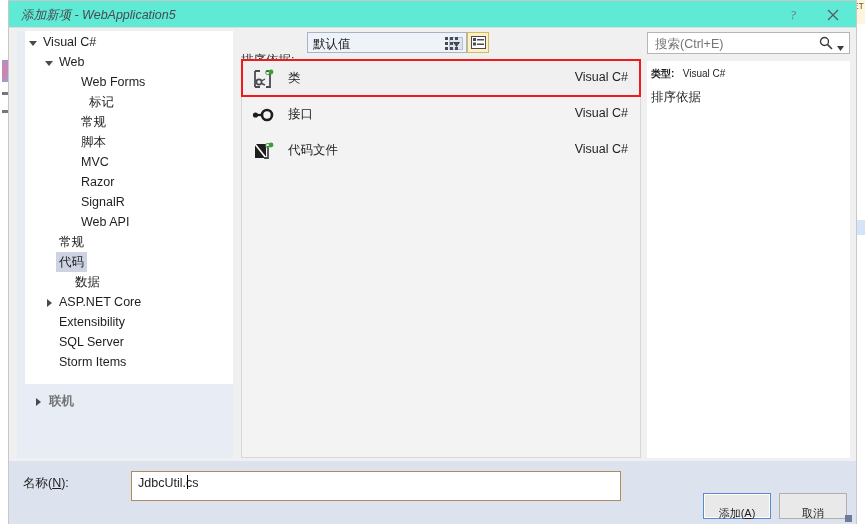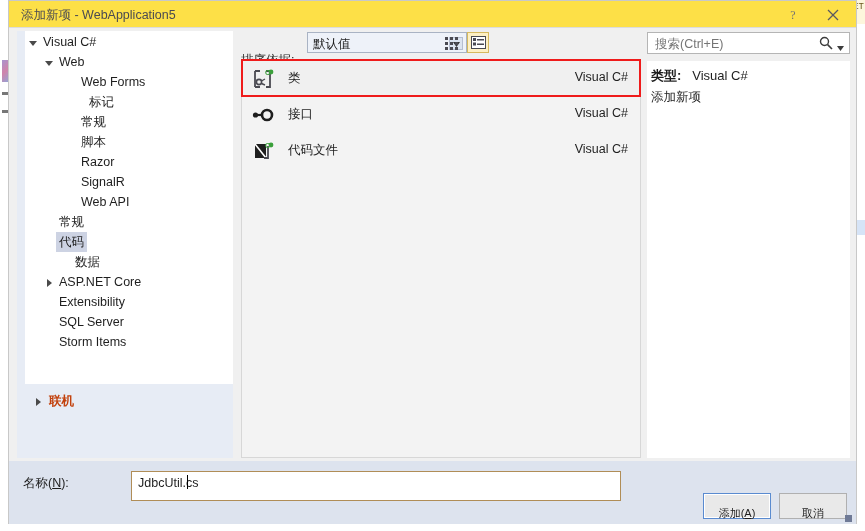--- a/index.html
+++ b/index.html
@@ -87,23 +87,24 @@
     background: #f0f0f0;
     border: 1px solid #c8c8c8;
     box-sizing: border-box;
   }
 
   
   #titlebar {
     position: absolute;
     left: 0; top: 0;
     width: 847px; height: 27px;
-    background: #fde047;
+    background: #5eead4;
     border-bottom: 1px solid #dcdcdc;
     box-sizing: border-box;
+    font-style: italic;
   }
   #title-text {
     position: absolute;
     left: 12px; top: 6px;
     font-size: 12.5px;
     color: #4a4a52;
     white-space: nowrap;
   }
   .tb-btn {
     position: absolute;
@@ -169,21 +170,21 @@
     position: absolute;
     left: 8px; top: 360px;
     width: 208px; height: 22px;
     background: #e7ecf5;
   }
   #online-row .lbl {
     position: absolute;
     left: 24px; top: 2px;
     font-size: 12.5px;
     font-weight: bold;
-    color: #c2410c;
+    color: #737373;
   }
   #online-row .expander { left: 6px; top: 0; }
 
   
   #list-toolbar {
     position: absolute;
     left: 232px; top: 31px;
     width: 400px; height: 24px;
   }
   #sortby-label {
@@ -301,21 +302,21 @@
   }
   #info-panel {
     position: absolute;
     left: 638px; top: 60px;
     width: 203px; height: 397px;
     background: #ffffff;
   }
   #info-type-row {
     position: absolute;
     left: 4px; top: 6px;
-    font-size: 13px;
+    font-size: 10px;
     white-space: nowrap;
   }
   #info-type-label { font-weight: bold; color: #1e1e1e; }
   #info-type-value { color: #1e1e1e; }
   #info-desc {
     position: absolute;
     left: 4px; top: 28px;
     font-size: 12.5px;
     color: #1e1e1e;
   }
@@ -456,20 +457,21 @@
           </span><span class="lbl" style="margin-left: 14px;">Visual C#</span></div>
         <div class="tree-row"><span class="expander" style="left: 16px; top: 0px;">
             <svg width="8" height="8" viewBox="0 0 8 8">
               <path d="M0 2 L8 2 L4 7 Z" fill="#4a4a4a"></path>
             </svg>
           </span><span class="lbl" style="margin-left: 30px;">Web</span></div>
         <div class="tree-row"><span class="lbl" style="margin-left: 52px;">Web Forms</span></div>
         <div class="tree-row"><span class="lbl" style="margin-left: 60px;">标记</span></div>
         <div class="tree-row"><span class="lbl" style="margin-left: 52px;">常规</span></div>
         <div class="tree-row"><span class="lbl" style="margin-left: 52px;">脚本</span></div>
+        <div class="tree-row"><span class="lbl" style="margin-left: 52px;">MVC</span></div>
         <div class="tree-row"><span class="lbl" style="margin-left: 52px;">Razor</span></div>
         <div class="tree-row"><span class="lbl" style="margin-left: 52px;">SignalR</span></div>
         <div class="tree-row"><span class="lbl" style="margin-left: 52px;">Web API</span></div>
         <div class="tree-row"><span class="lbl" style="margin-left: 30px;">常规</span></div>
         <div class="tree-row sel"><span class="lbl" style="margin-left: 30px;">代码</span></div>
         <div class="tree-row"><span class="lbl" style="margin-left: 46px;">数据</span></div>
         <div class="tree-row"><span class="expander" style="left: 16px; top: 0px;">
             <svg width="8" height="8" viewBox="0 0 8 8">
               <path d="M2 0 L7 4 L2 8 Z" fill="#4a4a4a"></path>
             </svg>
@@ -579,21 +581,21 @@
       </svg>
     </span>
   </div>
 
   <div id="info-panel">
     <div id="info-type-row">
       <span id="info-type-label">类型:</span>
       <span>&nbsp;</span>
       <span id="info-type-value">Visual C#</span>
     </div>
-    <div id="info-desc">添加新项</div>
+    <div id="info-desc">排序依据</div>
   </div>
 
   <div id="footer">
     <div id="name-label">
       <span>名称(</span><u>N</u><span>):</span>
     </div>
 
     <div id="name-field">
       <input id="name-input" type="text" value="JdbcUtil.cs" style="">
       <span id="name-caret"></span>

